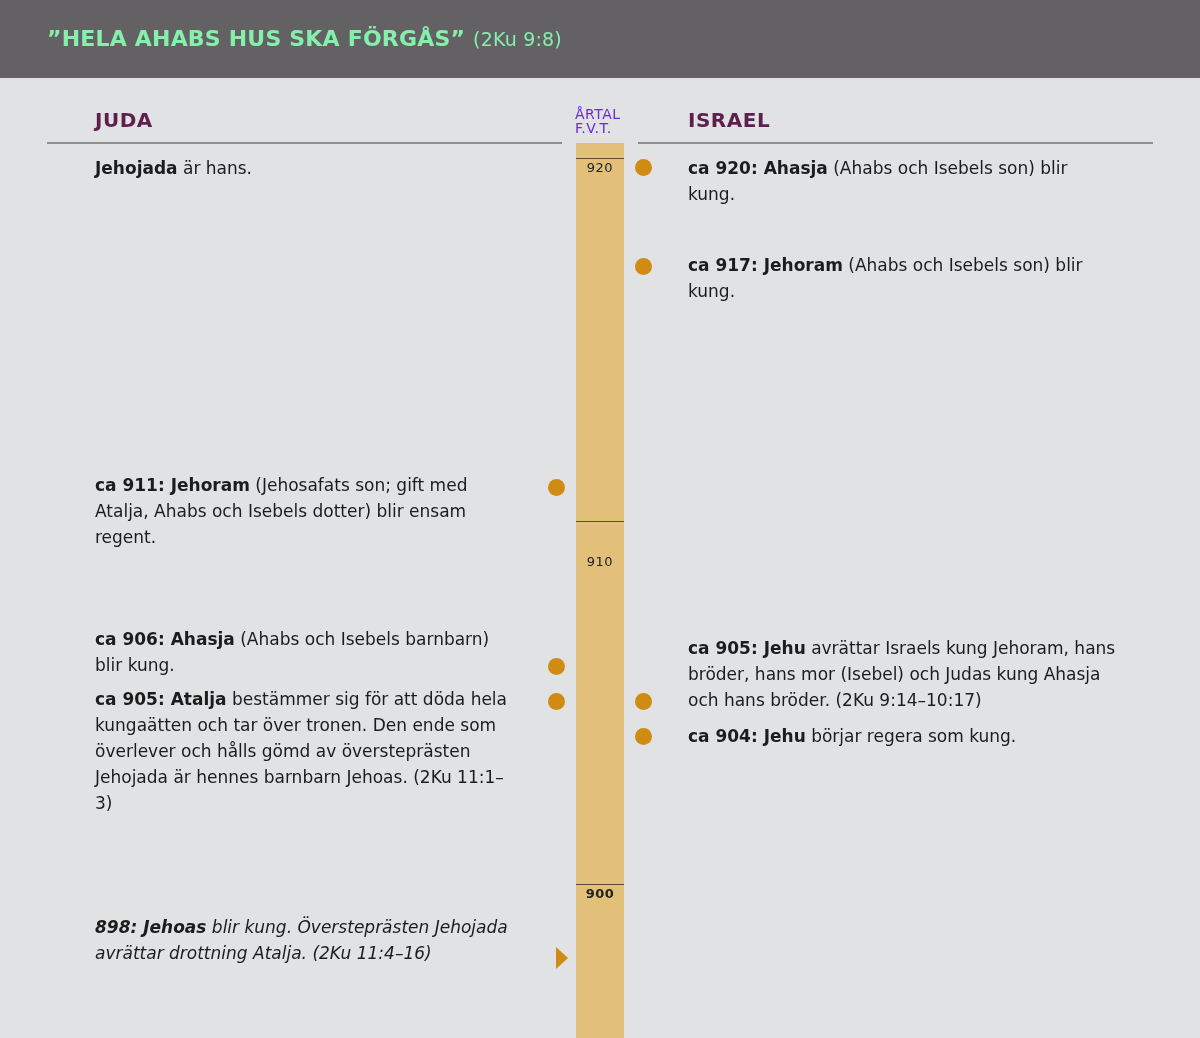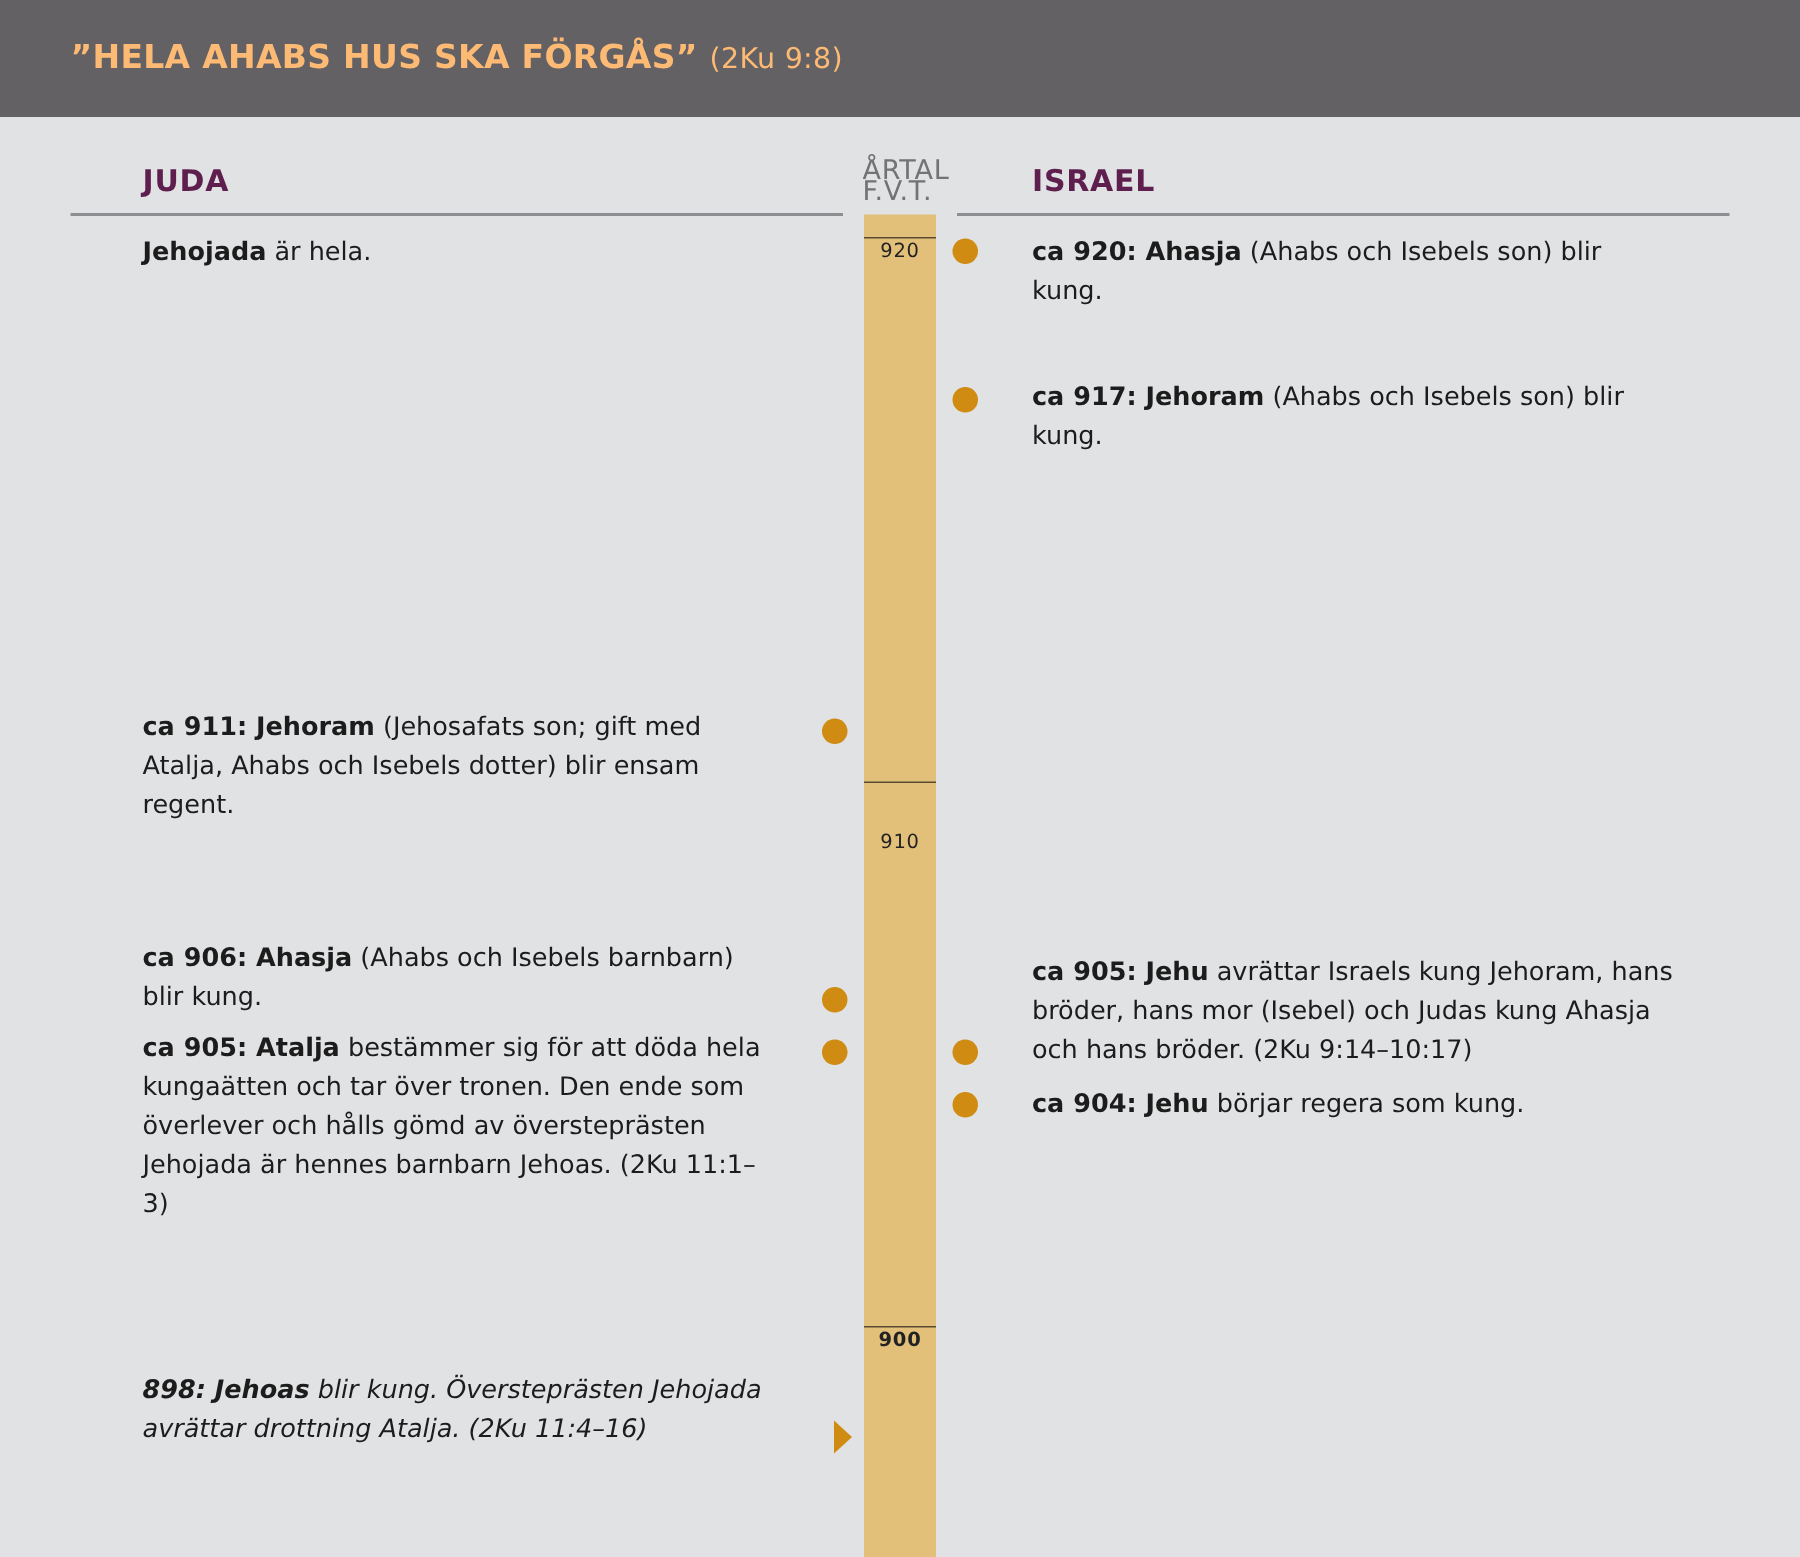--- a/index.html
+++ b/index.html
@@ -9,30 +9,30 @@
     font-family:"DejaVu Sans", "Liberation Sans", sans-serif;
     color:#1c1c1c;
     position:relative;
   }
   .header {
     position:absolute; left:0; top:0; width:1200px; height:78px;
     background:#636164;
   }
   .header-title {
     position:absolute; left:47px; top:26px;
-    color:#fdba74; font-size:22px; font-weight:bold; letter-spacing:0.2px;
+    color:#86efac; font-size:22px; font-weight:bold; letter-spacing:0.2px;
   }
   .header-ref { font-weight:normal; font-size:19px; }
   .col-head {
     position:absolute; top:108px; color:#5e1f4f;
     font-size:20px; font-weight:bold; letter-spacing:0.5px;
   }
   .year-label {
-    position:absolute; left:575px; top:107px; font-size:18px; line-height:14px;
-    color:#737373; letter-spacing:0.5px;
+    position:absolute; left:575px; top:107px; font-size:14px; line-height:14px;
+    color:#6d28d9; letter-spacing:0.5px;
   }
   .rule { position:absolute; top:142px; height:2px; background:#8f8f93; }
   .bar {
     position:absolute; left:576px; top:143px; width:48px; height:895px;
     background:#e2c07a;
   }
   .tick {
     position:absolute; left:576px; width:48px; height:1px; background:#5a4a30;
   }
   .tick-label {
@@ -76,21 +76,21 @@
 <div class="bar"></div>
 
 <div class="tick" style="top:158px;"></div>
 <div class="tick-label" style="top:160px;">920</div>
 <div class="tick" style="top:521px;"></div>
 <div class="tick-label" style="top:554px;">910</div>
 <div class="tick" style="top:884px;"></div>
 <div class="tick-label" style="top:886px;font-weight:bold;">900</div>
 
 <div class="event" style="left:95px; top:155px; width:440px;">
-  <b>Jehojada</b><span> är hela.</span>
+  <b>Jehojada</b><span> är hans.</span>
 </div>
 
 <div class="event" style="left:95px; top:472px; width:430px;">
   <b>ca 911: Jehoram</b><span> (Jehosafats son; gift med Atalja, Ahabs och Isebels dotter) blir ensam regent.</span>
 </div>
 <div class="dot" style="left:548px; top:479px;"></div>
 
 <div class="event" style="left:95px; top:626px; width:400px;">
   <b>ca 906: Ahasja</b><span> (Ahabs och Isebels barnbarn) blir kung.</span>
 </div>

